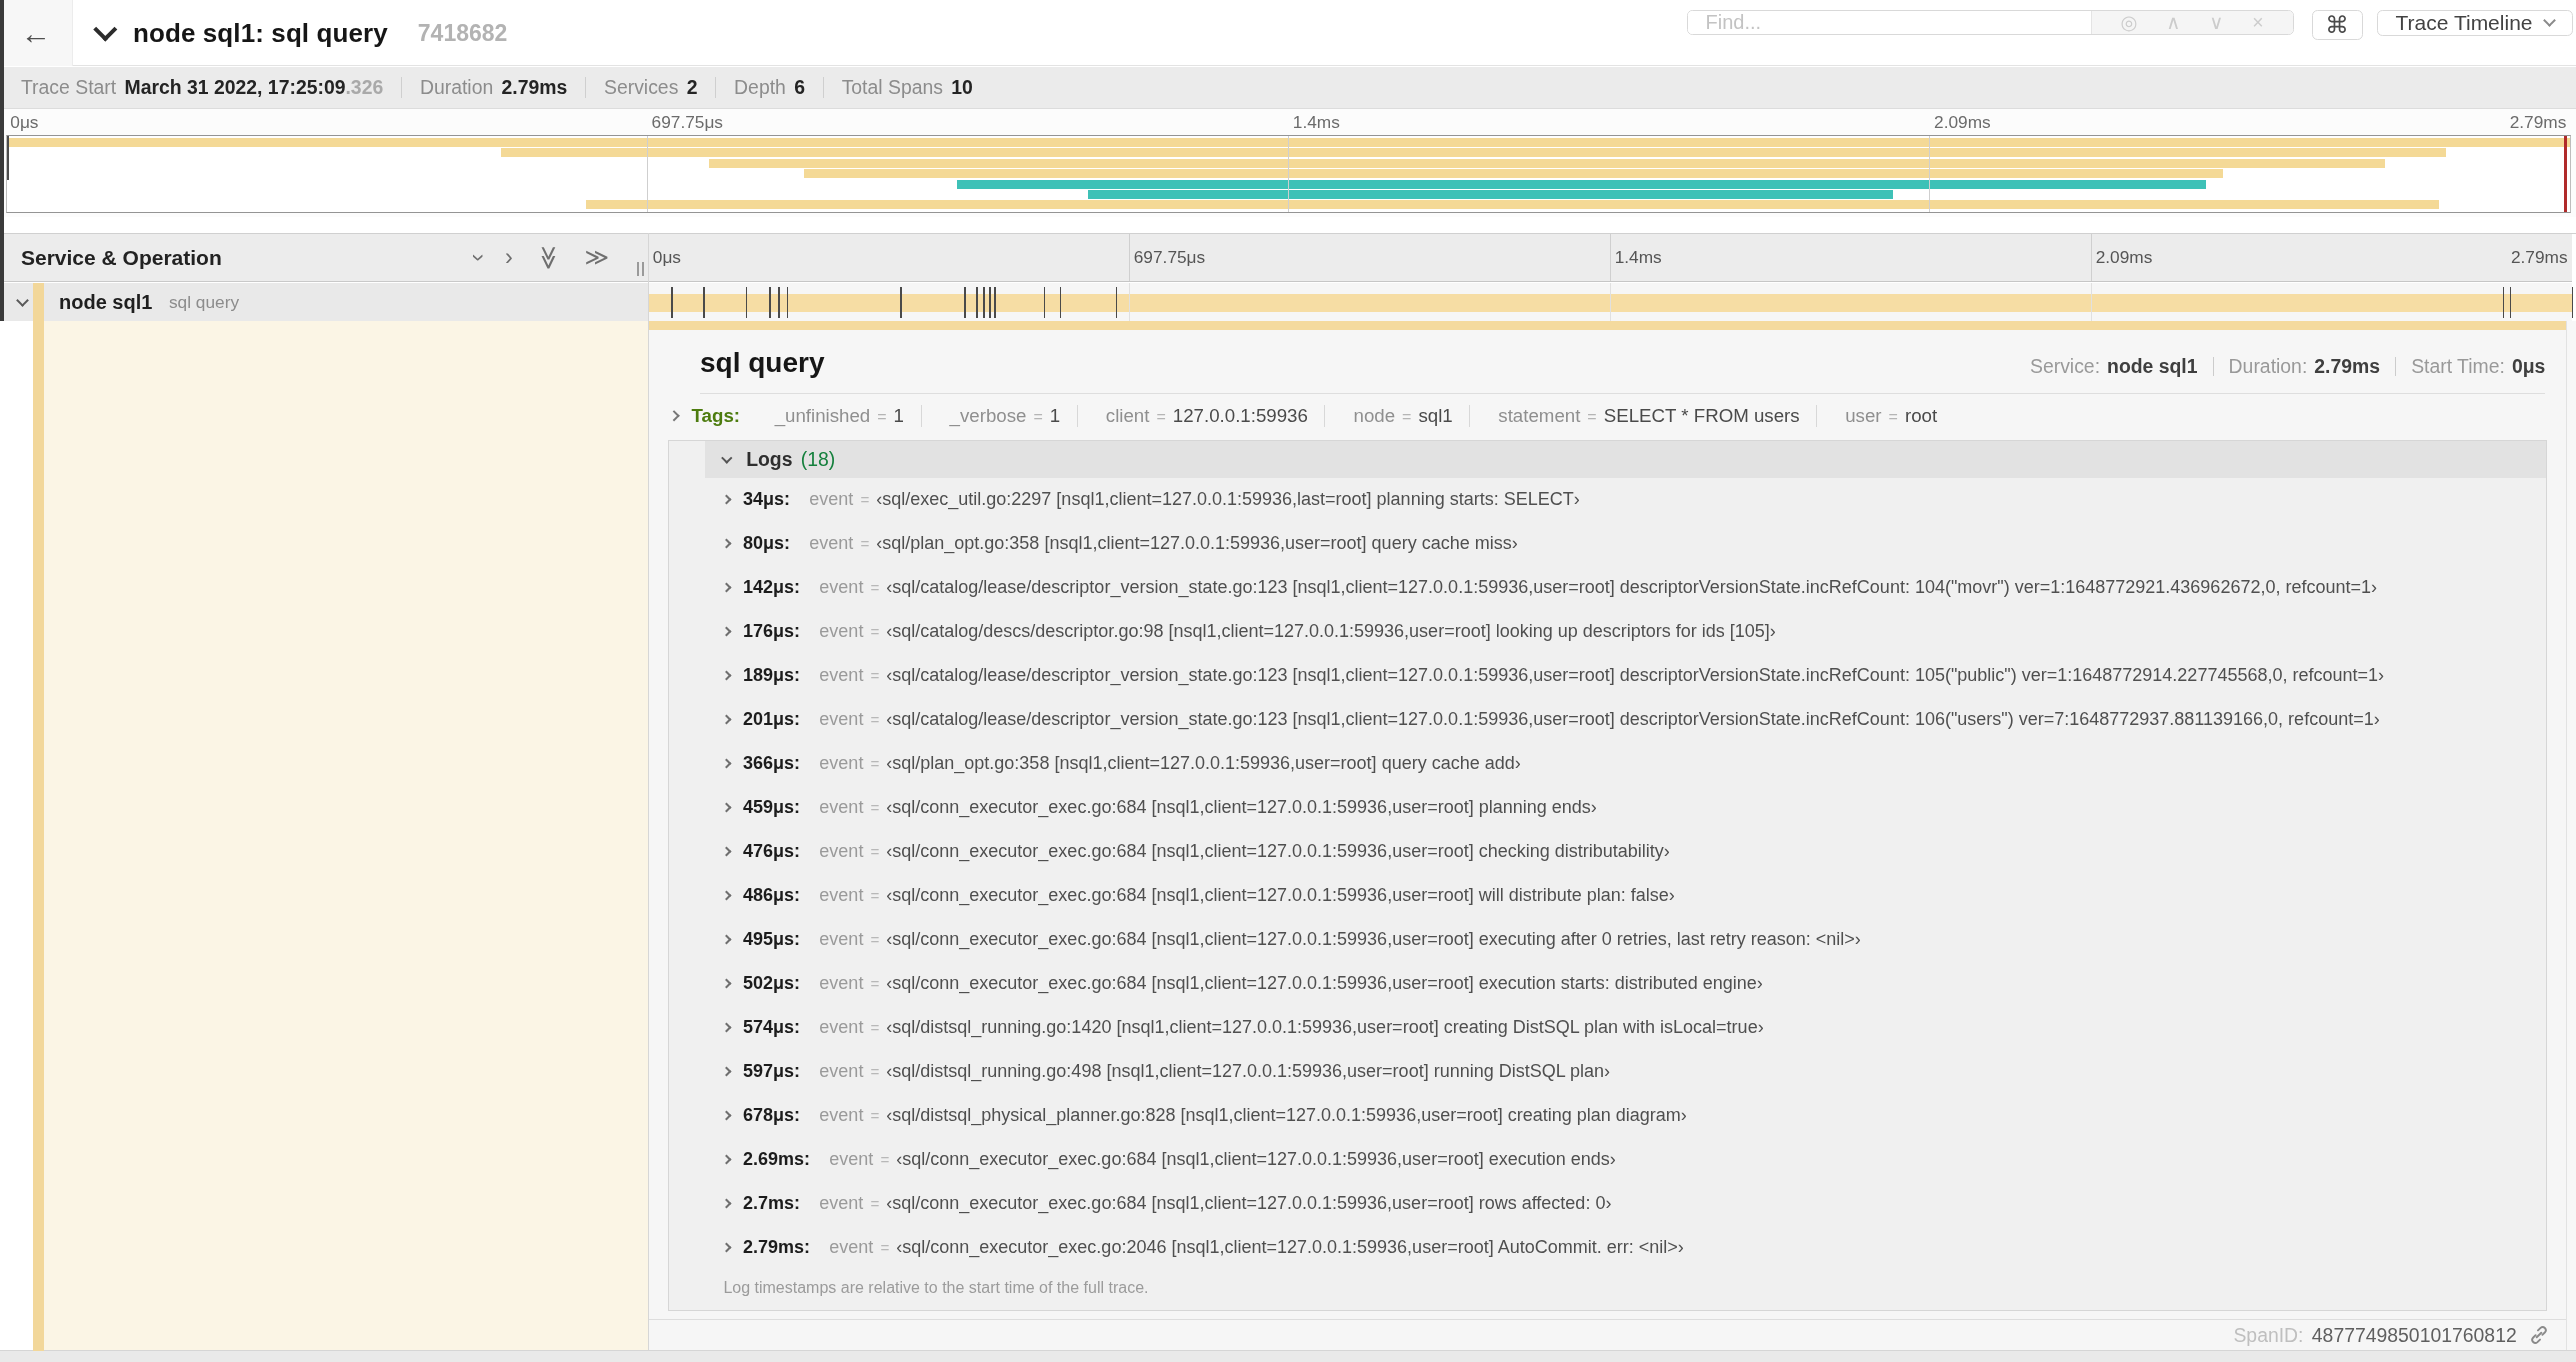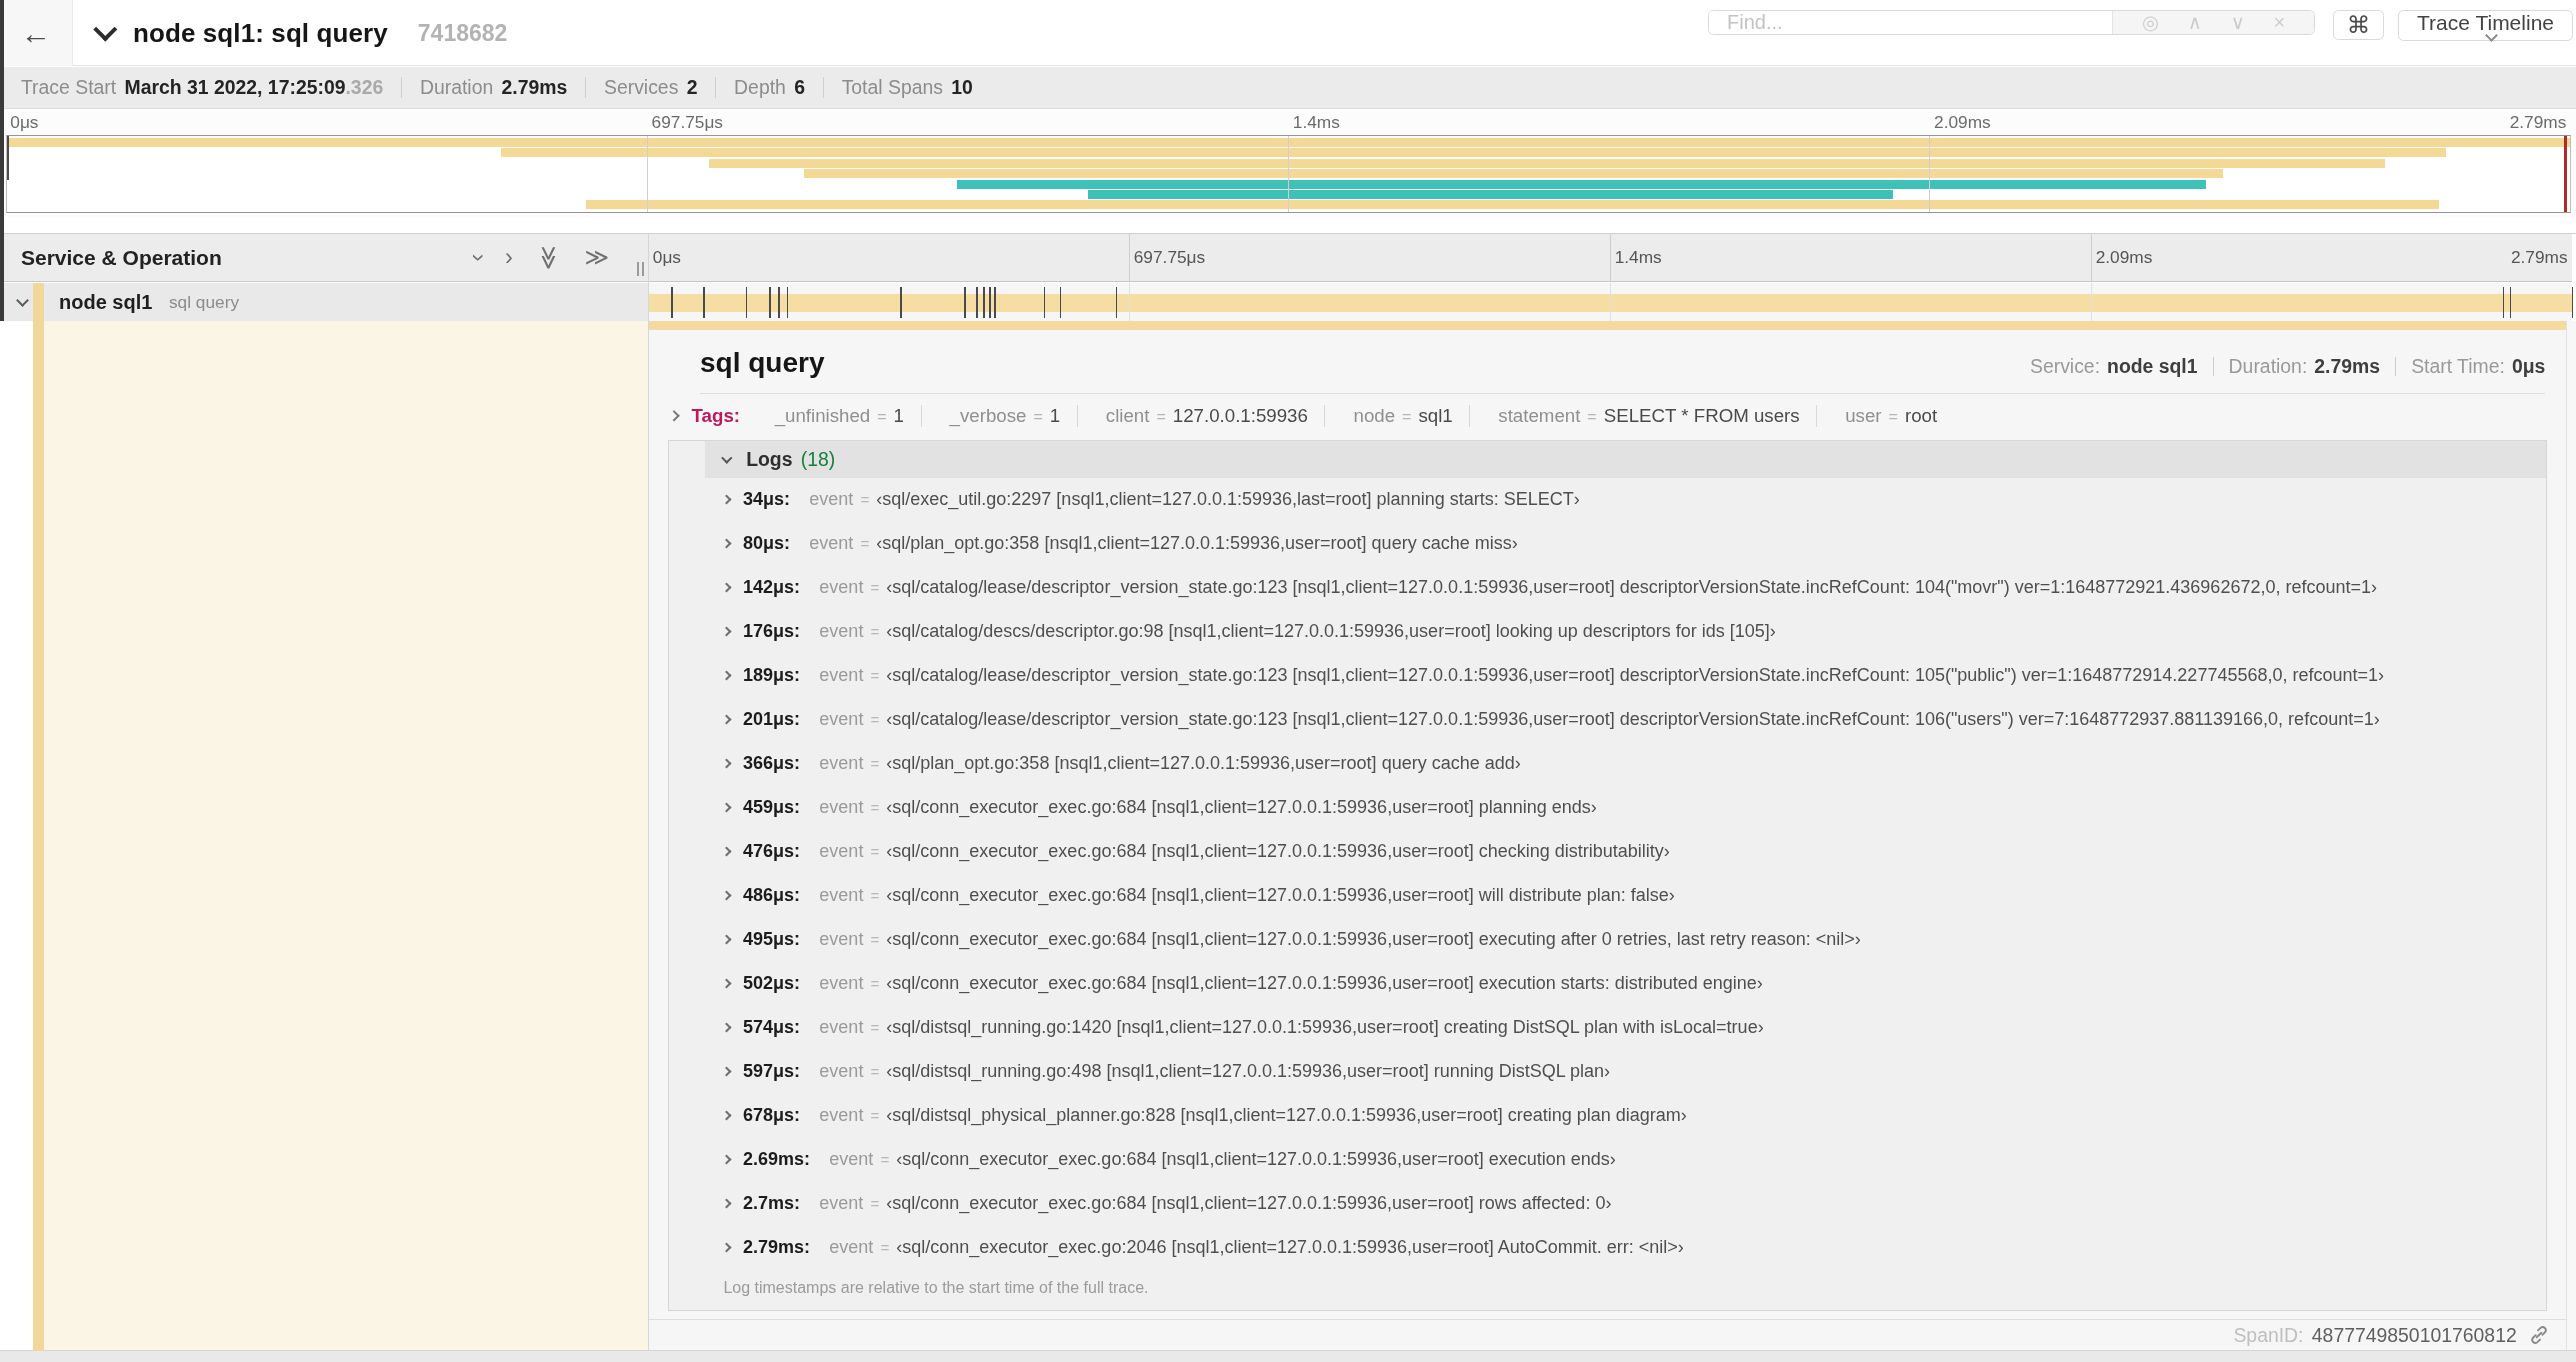--- a/index.html
+++ b/index.html
@@ -25,21 +25,21 @@
   .find-group { display:flex; width:607px; border:0.7px solid #d9d9d9; border-radius:5.5px; overflow:hidden; background:#fff; }
   .find-input { flex:1; border:none; outline:none; font-size:20px; color:#444; padding:0 18px;
                 font-family:"Liberation Sans", sans-serif; background:#fff; }
   .find-input::placeholder { color:#c3c3c3; }
   .find-icons { width:202px; background:#f5f5f5; border-left:0.7px solid #e4e4e4; display:flex;
                 align-items:center; justify-content:space-evenly; color:#cccccc; font-size:19.4px; }
   .find-icons span { cursor:default; }
   .sq-btn { width:51px; margin-left:18px; border:0.7px solid #d9d9d9; border-radius:5.5px; background:#fff;
             display:flex; align-items:center; justify-content:center; font-size:23.5px; color:#4a4a4a; cursor:pointer; }
   .tt-btn { margin-left:14px; border:0.7px solid #d9d9d9; border-radius:5.5px; background:#fff; padding:0 18px;
-            display:flex; align-items:center; font-size:21px; color:#434343; cursor:pointer;flex-direction:column; }
+            display:flex; align-items:center; font-size:21px; color:#434343; cursor:pointer; }
   .tt-caret { width:9px; height:9px; border-right:2.1px solid #8a8a8a; border-bottom:2.1px solid #8a8a8a;
               transform:rotate(45deg); margin-left:12.5px; margin-top:-4.2px; }
 
   
   .summary { left:0; top:67px; width:2576px; height:42px; background:#ebebeb; border-bottom:0.7px solid #dcdcdc;
              display:flex; align-items:center; padding-left:21px; font-size:19.4px; }
   .sum-item { display:flex; align-items:baseline; white-space:nowrap; }
   .sum-label { color:#8c8c8c; }
   .sum-value { color:#242424; font-weight:bold; margin-left:8.3px; }
   .sum-suffix { color:#a9a9a9; font-weight:bold; }
@@ -100,21 +100,21 @@
   .card-head { position:relative; height:64px; margin:0 21px 0 51px; border-bottom:0.7px solid #dedede; }
   .card-title { position:absolute; left:0; top:16.6px; font-size:28px; font-weight:bold; color:#161616; }
   .card-meta { position:absolute; right:0; top:25px; display:flex; align-items:baseline; font-size:19.4px; white-space:nowrap; }
   .meta-label { color:#999; }
   .meta-value { color:#3f3f3f; font-weight:bold; margin-left:7px; }
   .meta-sep { width:0.7px; height:19.4px; background:#ccc; margin:0 15.2px; align-self:center; }
 
   .tags-row { display:flex; align-items:center; height:43px; margin-left:21px; font-size:18.7px; }
   .sm-chev-r { width:7.6px; height:7.6px; border-right:2.1px solid #777; border-bottom:2.1px solid #777;
                transform:rotate(-45deg); margin-right:14px; cursor:pointer; }
-  .tags-label { font-weight:bold; color:#be185d; margin-right:18px;text-align:right; }
+  .tags-label { font-weight:bold; color:#4d7c0f; margin-right:18px;text-align:right; }
   .tags-list { display:flex; list-style:none; align-items:center; }
   .tag-item { display:flex; align-items:baseline; padding:0 16.6px; white-space:nowrap; }
   .tag-item + .tag-item { border-left:0.7px solid #d8d8d8;padding-left:28px; }
   .tag-key { color:#8f8f8f; }
   .tag-eq { color:#b5b5b5; font-size:16px; margin:0 7px; }
   .tag-val { color:#4a4a4a; }
 
   .logs-box { margin:2.8px 19.4px 0 19.4px; border:0.7px solid #d6d6d6; background:#f0f0f0;padding-left:36px; }
   .logs-head { height:37px; background:#e2e2e2; display:flex; align-items:center; padding-left:18px;
                font-size:19.4px; cursor:pointer; }

